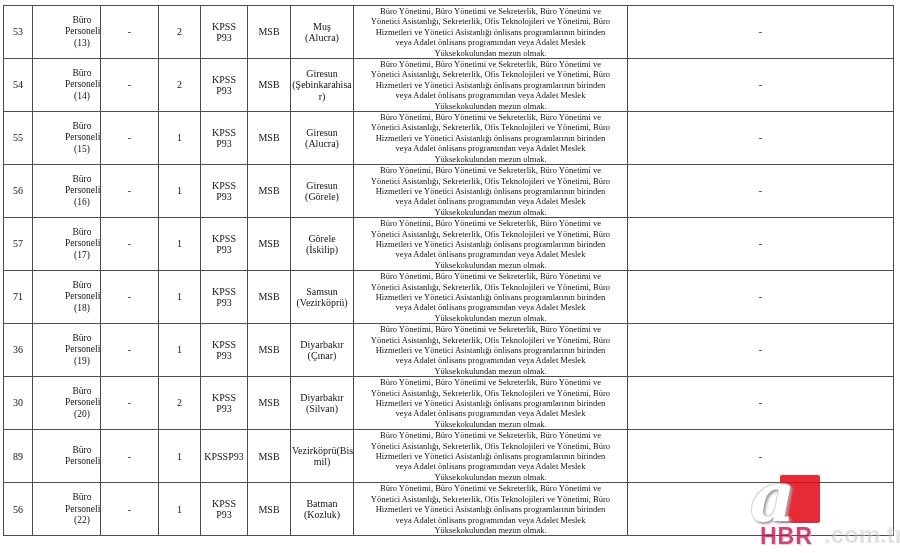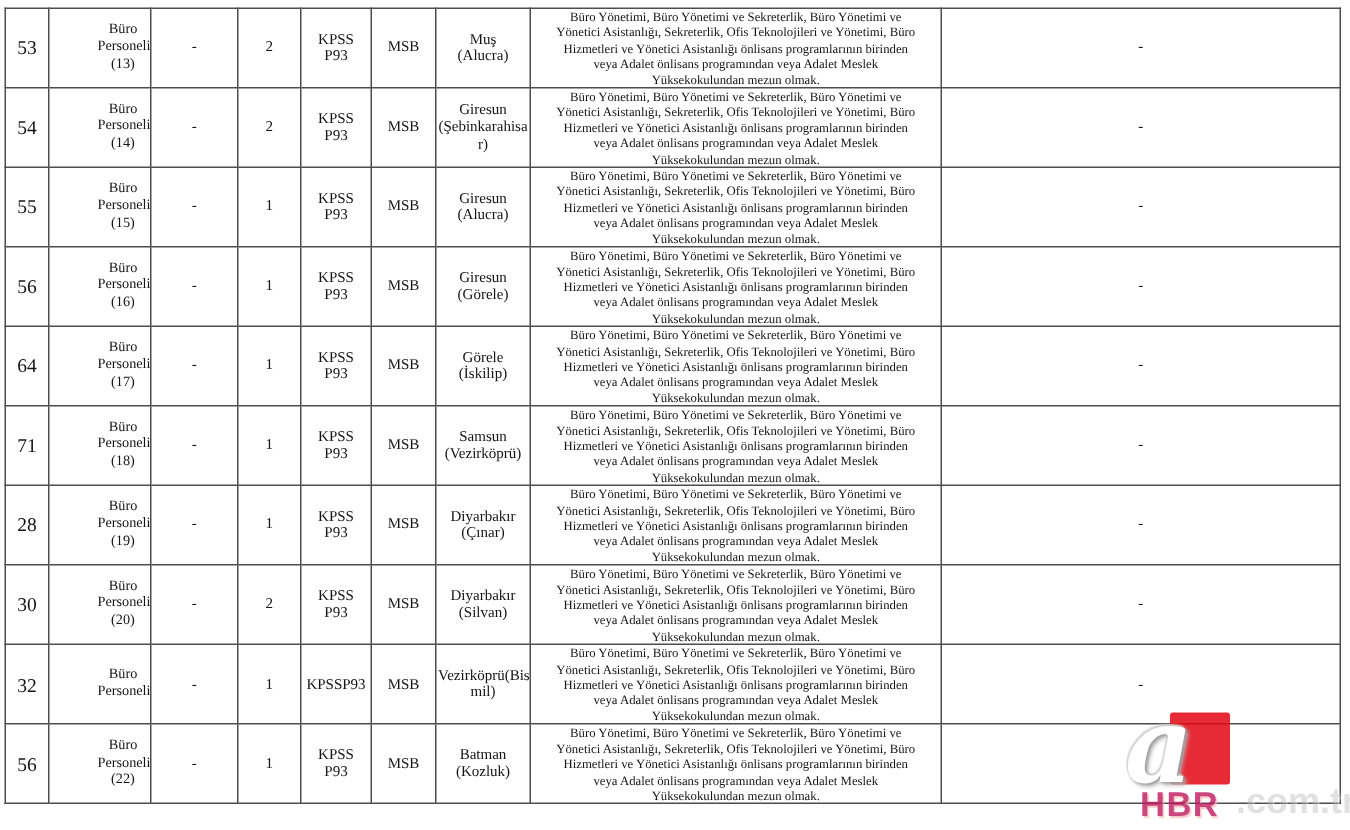--- a/index.html
+++ b/index.html
@@ -6,21 +6,21 @@
   html,body { width:900px; height:553px; background:#ffffff; overflow:hidden;
               font-family:"Liberation Serif", serif; color:#141414; }
   .page { position:relative; width:900px; height:553px; background:#fff; }
 
   table.vacancy { position:absolute; left:3px; top:5px; width:890px;
                   border-collapse:collapse; table-layout:fixed; }
   td { border:1px solid #4d4d4d; text-align:center; vertical-align:middle;
        white-space:pre-line; font-size:10px; line-height:11.5px; padding:0 1px;
        overflow:hidden; background:#fff; }
   tr { height:53px; }
-  td.c-no    { font-size:13px;font-family:Liberation Serif, serif; }
+  td.c-no    { font-size:10px;font-family:Liberation Serif, serif; }
   td.c-title { font-size:9.5px;padding-left:32px; }
   td.c-req   { font-size:8.5px; line-height:10.4px; }
 
   
   .watermark { position:absolute; right:0; bottom:0; width:152px; height:82px;
                z-index:5; pointer-events:none; }
   .wm-red { position:absolute; left:32px; top:4px; width:40px; height:48px;
             background:#e30613; opacity:0.85; border-radius:2px; }
   .wm-a { position:absolute; left:2px; top:-16px; font-family:"DejaVu Serif", serif;
           font-style:italic; font-weight:bold; font-size:70px; color:#ffffff;
@@ -117,21 +117,21 @@
       <td class="c-loc">Giresun
 (Görele)</td>
       <td class="c-req">Büro Yönetimi, Büro Yönetimi ve Sekreterlik, Büro Yönetimi ve
 Yönetici Asistanlığı, Sekreterlik, Ofis Teknolojileri ve Yönetimi, Büro
 Hizmetleri ve Yönetici Asistanlığı önlisans programlarının birinden
 veya Adalet önlisans programından veya Adalet Meslek
 Yüksekokulundan mezun olmak.</td>
       <td class="c-dash2">-</td>
     </tr>
         <tr>
-      <td class="c-no">64</td>
+      <td class="c-no">57</td>
       <td class="c-title">Büro Personeli
 (17)</td>
       <td class="c-dash">-</td>
       <td class="c-count">1</td>
       <td class="c-exam">KPSS
 P93</td>
       <td class="c-inst">MSB</td>
       <td class="c-loc">Görele
 (İskilip)</td>
       <td class="c-req">Büro Yönetimi, Büro Yönetimi ve Sekreterlik, Büro Yönetimi ve
@@ -153,21 +153,21 @@
       <td class="c-loc">Samsun
 (Vezirköprü)</td>
       <td class="c-req">Büro Yönetimi, Büro Yönetimi ve Sekreterlik, Büro Yönetimi ve
 Yönetici Asistanlığı, Sekreterlik, Ofis Teknolojileri ve Yönetimi, Büro
 Hizmetleri ve Yönetici Asistanlığı önlisans programlarının birinden
 veya Adalet önlisans programından veya Adalet Meslek
 Yüksekokulundan mezun olmak.</td>
       <td class="c-dash2">-</td>
     </tr>
         <tr>
-      <td class="c-no">28</td>
+      <td class="c-no">36</td>
       <td class="c-title">Büro Personeli
 (19)</td>
       <td class="c-dash">-</td>
       <td class="c-count">1</td>
       <td class="c-exam">KPSS
 P93</td>
       <td class="c-inst">MSB</td>
       <td class="c-loc">Diyarbakır
 (Çınar)</td>
       <td class="c-req">Büro Yönetimi, Büro Yönetimi ve Sekreterlik, Büro Yönetimi ve
@@ -189,21 +189,21 @@
       <td class="c-loc">Diyarbakır
 (Silvan)</td>
       <td class="c-req">Büro Yönetimi, Büro Yönetimi ve Sekreterlik, Büro Yönetimi ve
 Yönetici Asistanlığı, Sekreterlik, Ofis Teknolojileri ve Yönetimi, Büro
 Hizmetleri ve Yönetici Asistanlığı önlisans programlarının birinden
 veya Adalet önlisans programından veya Adalet Meslek
 Yüksekokulundan mezun olmak.</td>
       <td class="c-dash2">-</td>
     </tr>
         <tr>
-      <td class="c-no">32</td>
+      <td class="c-no">89</td>
       <td class="c-title">Büro
 Personeli(28)</td>
       <td class="c-dash">-</td>
       <td class="c-count">1</td>
       <td class="c-exam">KPSSP93</td>
       <td class="c-inst">MSB</td>
       <td class="c-loc">Vezirköprü(Bis
 mil)</td>
       <td class="c-req">Büro Yönetimi, Büro Yönetimi ve Sekreterlik, Büro Yönetimi ve
 Yönetici Asistanlığı, Sekreterlik, Ofis Teknolojileri ve Yönetimi, Büro

